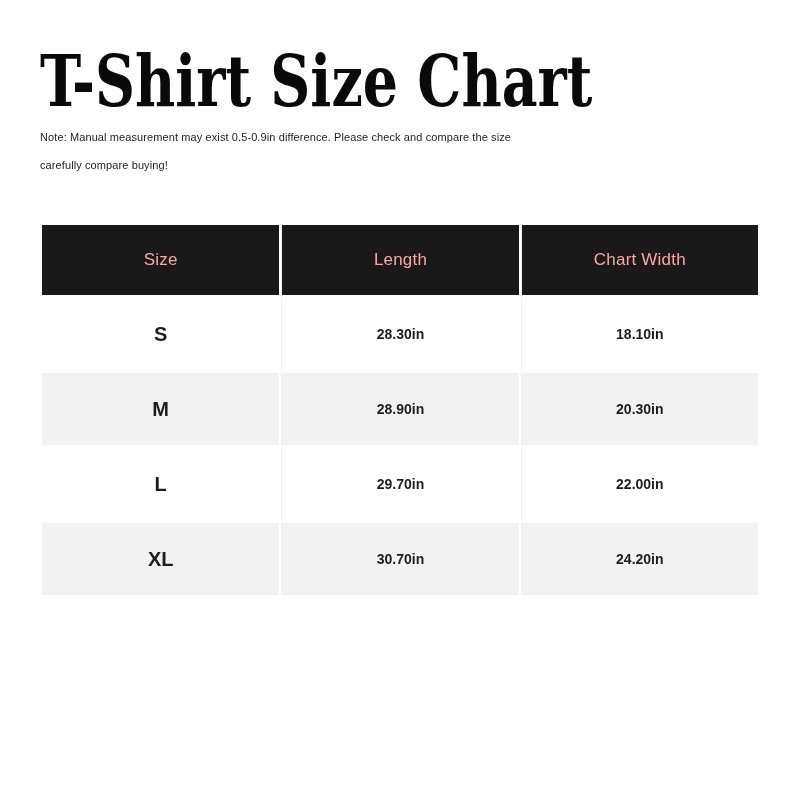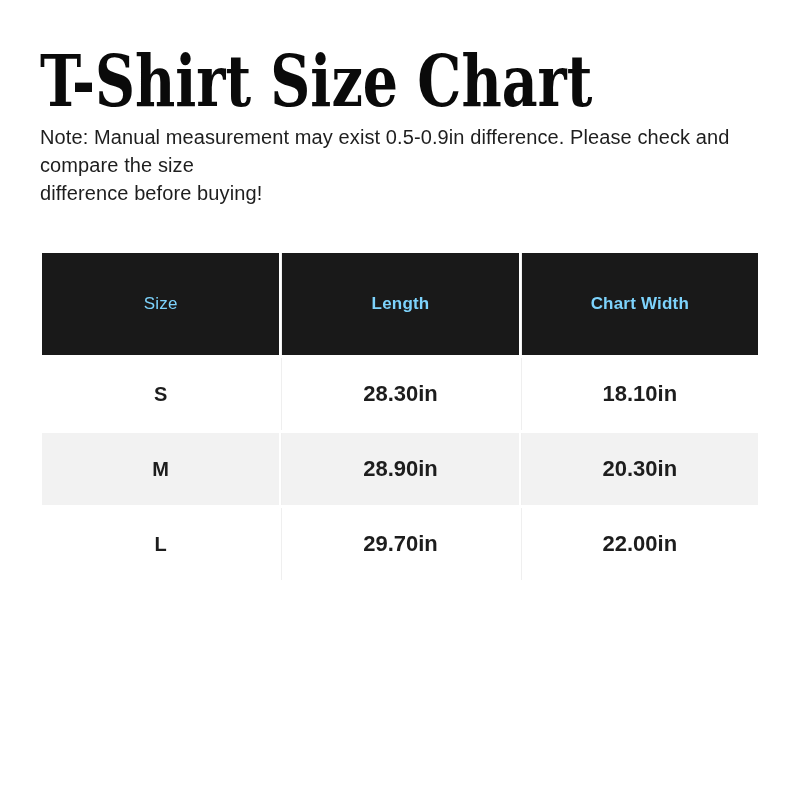--- a/index.html
+++ b/index.html
@@ -24,70 +24,70 @@
     font-weight: 700;
     font-size: 71px;
     line-height: 0.95;
     color: #0a0a0a;
     white-space: nowrap;
     transform: scaleX(0.78);
     transform-origin: left center;
   }
   .note {
     margin: 0;
-    font-size: 20px;
+    font-size: 11px;
     line-height: 28px;
     color: #1e1e1e;
     letter-spacing: 0.1px;
   }
   .note span { display: block; }
   table.size-chart {
     width: 720px;
     margin-top: 43px;
     border-collapse: separate;
     border-spacing: 2px 3px;
     table-layout: fixed;
     background: #ffffff;
   }
   table.size-chart th {
     background: #191919;
-    color: #7dd3fc;
+    color: #fca5a5;
     font-weight: 400;
     font-size: 17px;
     letter-spacing: 0.2px;
     height: 70px;
     text-align: center;
     vertical-align: middle;
-    padding: 16px;
+    padding: 0;
   }
   table.size-chart td {
     height: 72px;
     text-align: center;
     vertical-align: middle;
-    font-size: 22px;
+    font-size: 14px;
     font-weight: 700;
     color: #1d1d1d;
     background: #ffffff;
     padding: 0;
   }
   table.size-chart td.size-cell { font-size: 20px; }
   table.size-chart tbody tr:nth-child(even) td { background: #f2f2f2; }
   table.size-chart th + th,
-  table.size-chart td + td { border-left: 1px solid #efefef; font-weight: bold; }
+  table.size-chart td + td { border-left: 1px solid #efefef; }
 </style>
 </head>
 <body>
 
 <div class="page">
 
   <h1 class="title">T-Shirt Size Chart</h1>
 
   <p class="note">
     <span>Note: Manual measurement may exist 0.5-0.9in difference. Please check and compare the size</span>
-    <span>difference before buying!</span>
+    <span>carefully compare buying!</span>
   </p>
 
   <table class="size-chart">
     <thead>
       <tr>
         <th>Size</th>
         <th>Length</th>
         <th>Chart Width</th>
       </tr>
     </thead>
@@ -100,16 +100,21 @@
       <tr>
         <td class="size-cell">M</td>
         <td>28.90in</td>
         <td>20.30in</td>
       </tr>
       <tr>
         <td class="size-cell">L</td>
         <td>29.70in</td>
         <td>22.00in</td>
       </tr>
+      <tr>
+        <td class="size-cell">XL</td>
+        <td>30.70in</td>
+        <td>24.20in</td>
+      </tr>
     </tbody>
   </table>
 
 </div>
 
 </body></html>

